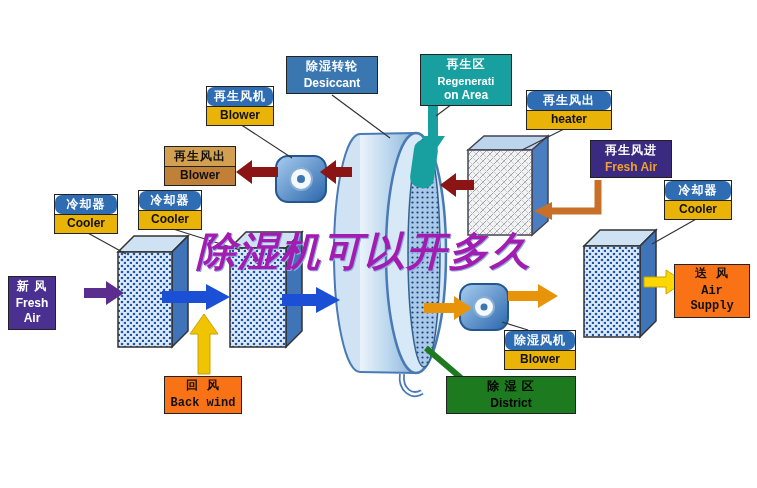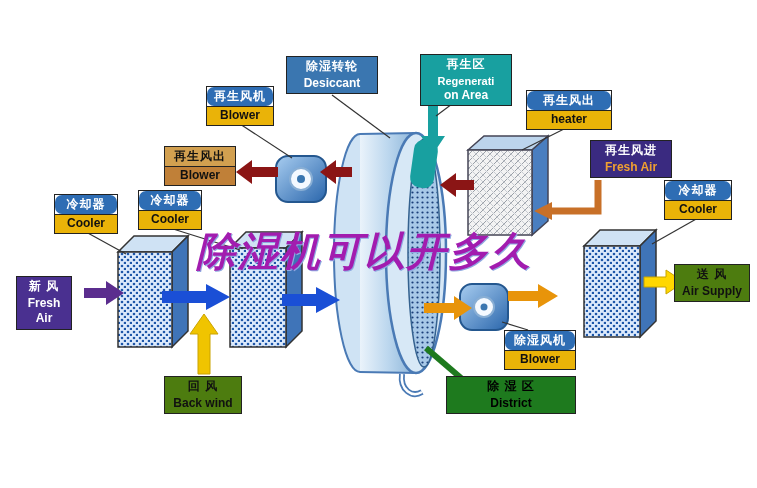--- a/index.html
+++ b/index.html
@@ -18,21 +18,21 @@
   .lbl .b { display:block; font-size:12px; padding:0 3px 2px; }
 
   .lbl.split .t { background:#2e6db4; color:#fff;border-radius:7px; }
   .lbl.split .b { background:#eab308; color:#111; border-top:1px solid #222; padding-top:1px; }
 
   .lbl.steel  { background:#3a76b0; color:#fff; }
   .lbl.teal   { background:#18a0a0; color:#fff; }
   .lbl.purple { background:#4a3090; color:#fff; }
   .lbl.purple2{ background:#3a2a80; color:#fff; }
   .lbl.purple2 .b { color:#f0a030; }
-  .lbl.yellow { background:#4d7c0f; color:#111; }
+  .lbl.yellow { background:#f97316; color:#111;font-family:Liberation Mono, monospace; }
   .lbl.tan    { background:#d2a050; color:#111; }
   .lbl.tan .b { background:#c08038; border-top:1px solid #222; padding-top:1px; }
   .lbl.green  { background:#1e7a1e; color:#000000;text-align:center; }
 
   .watermark {
     position:absolute; left:196px; top:224px; z-index:5;
     font-size:40px; font-weight:bold; font-style:italic;
     color:#a21caf; white-space:nowrap; letter-spacing:2px;
     text-shadow:1px 1px 0 #8fa9e0;
     font-family:"DejaVu Sans", sans-serif;
@@ -141,21 +141,21 @@
       <line x1="240" y1="124" x2="292" y2="158"></line>
       <line x1="566" y1="128" x2="522" y2="150"></line>
       <line x1="86" y1="232" x2="126" y2="254"></line>
       <line x1="170" y1="228" x2="240" y2="250"></line>
       <line x1="698" y1="218" x2="652" y2="244"></line>
       <line x1="528" y1="330" x2="502" y2="322"></line>
       <line x1="452" y1="104" x2="436" y2="116"></line>
     </g>
   </svg>
 
-  <div class="lbl purple" style="left:16px;top:276px;width:56px">
+  <div class="lbl purple" style="left:8px;top:276px;width:48px">
     <span class="t">新  风</span>
     <span class="b">Fresh Air</span>
   </div>
 
   <div class="lbl split" style="left:54px;top:194px;width:64px">
     <span class="t">冷却器</span>
     <span class="b">Cooler</span>
   </div>
 
   <div class="lbl split" style="left:138px;top:190px;width:64px">

